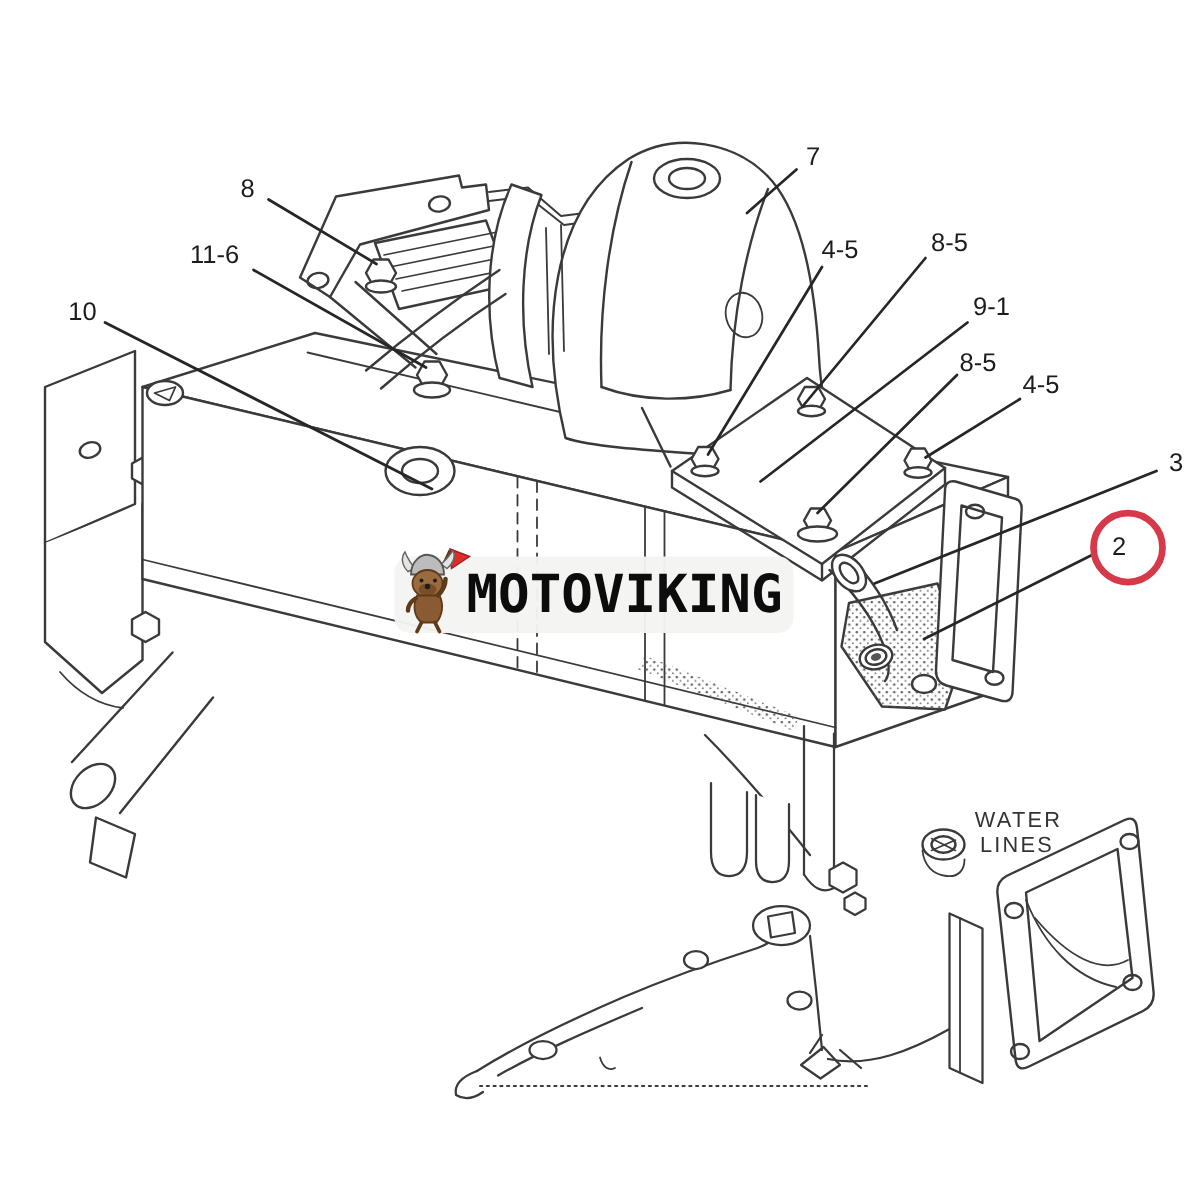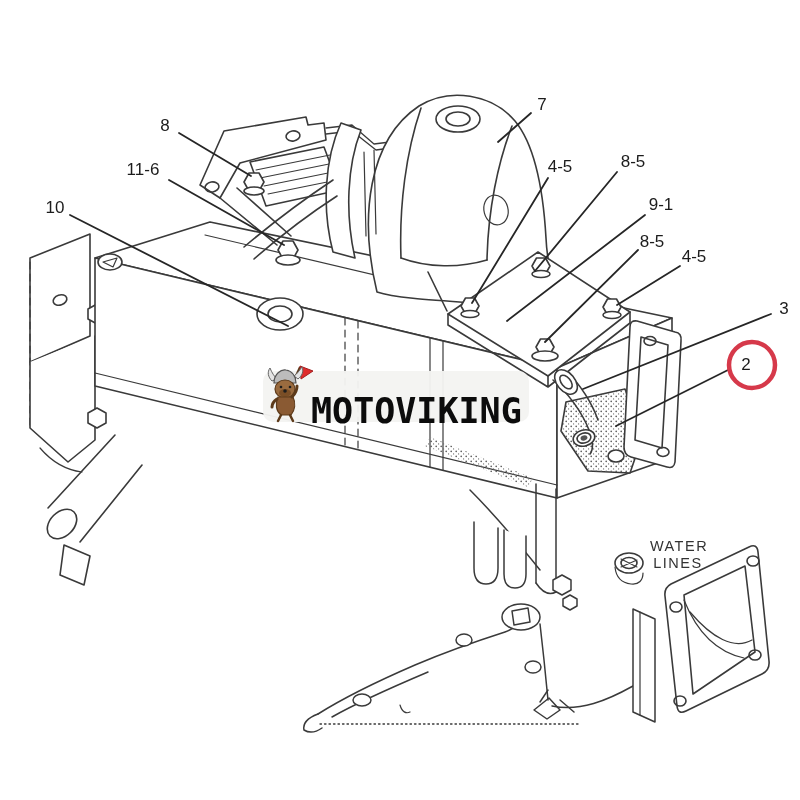--- a/index.html
+++ b/index.html
@@ -6,21 +6,21 @@
   .stage{position:relative;width:800px;height:800px;background:#ffffff;overflow:hidden;
          font-family:"Liberation Sans", sans-serif;}
   .diagram-svg{position:absolute;left:0;top:0;}
   svg text{font-family:"Liberation Sans", sans-serif;fill:#1c1c1c;}
   .callout-txt{font-size:17px;}
   .small-cap{font-size:14.5px;letter-spacing:1.5px;fill:#333;}
   
   .wm{position:absolute;left:263px;top:371px;width:266px;height:51px;
       background:rgba(244,244,241,0.96);border-radius:10px;
       display:flex;align-items:center;}
-  .wm-text{position:absolute;left:48px;top:14px;height:51px;display:flex;align-items:center;
+  .wm-text{position:absolute;left:48px;top:0;height:51px;display:flex;align-items:center;
       font-family:"DejaVu Sans Mono", monospace;font-weight:bold;font-size:35px;
       color:#0c0c0c;letter-spacing:0px;white-space:nowrap;}
   .wm-mascot{position:absolute;left:1px;top:-14px;}
 </style>
 </head>
 <body>
 
 <div class="stage">
 
 <svg class="diagram-svg" width="800" height="800" viewBox="0 0 800 800">

